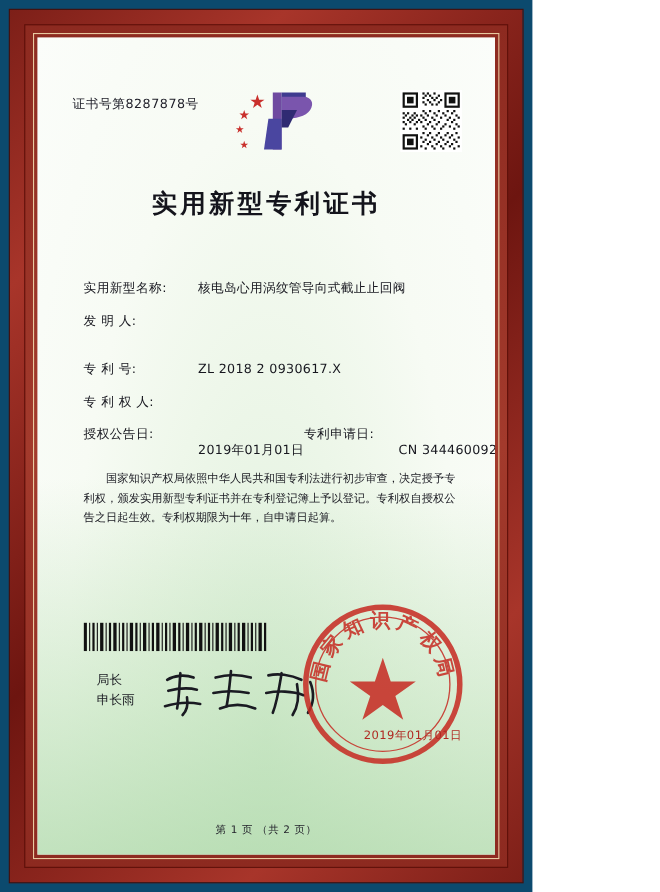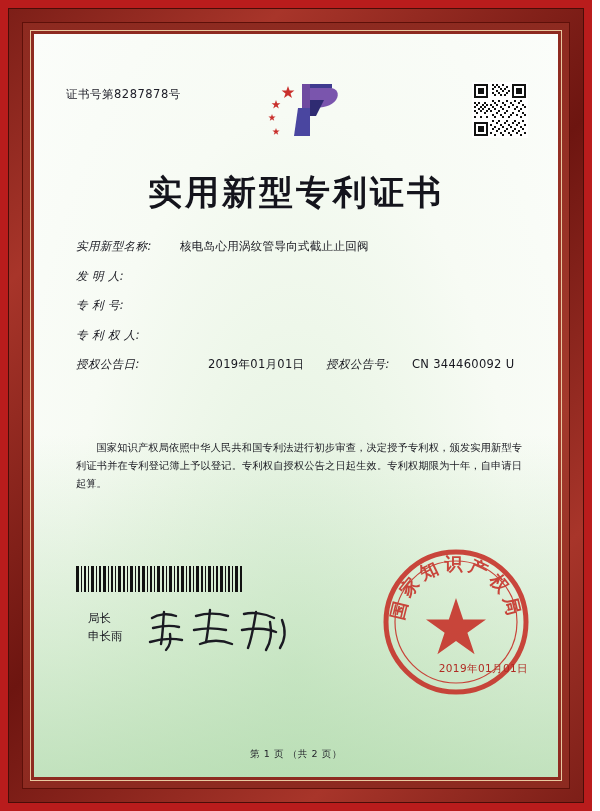--- a/index.html
+++ b/index.html
@@ -10,24 +10,24 @@
   body {
     width: 600px;
     height: 811px;
     font-family: "DejaVu Sans", "Liberation Sans", sans-serif;
     overflow: hidden;
   }
 
   
   .certificate {
     position: relative;
-    width: 592px;
+    width: 484px;
     height: 811px;
     box-sizing: border-box;
-    background: #b91c1c;
+    background: #0c4a6e;
   }
   .frame-outer {
     position: absolute;
     left: 8px; top: 8px; right: 8px; bottom: 8px;
     background: linear-gradient(135deg, #7d1f18 0%, #a8352a 20%, #6d1510 50%, #a8352a 80%, #7d1f18 100%);
     border: 1px solid #4a0d08;
     box-sizing: border-box;
   }
   .frame-mid {
     position: absolute;
@@ -91,21 +91,21 @@
   .qr svg { display: block; }
 
   
   .title {
     position: absolute;
     left: 0; right: 0;
     top: 136px;
     text-align: center;
     font-family: "DejaVu Serif", "Liberation Serif", serif;
     font-weight: bold;
-    font-size: 34px;
+    font-size: 23px;
     letter-spacing: 3px;
     color: #14141c;
   }
 
   
   .fields {
     position: absolute;
     left: 42px;
     right: 32px;
     top: 205px;
@@ -114,48 +114,48 @@
     display: flex;
     align-items: baseline;
     margin-bottom: 14.5px;
     font-size: 11.5px;
     color: #17171f;
     white-space: nowrap;
   }
   .field-label {
     flex: 0 0 auto;
     letter-spacing: 0.4px;
-    font-style: italic;
   }
   .field-label.w-wide { width: 104px; }
   .field-value {
     flex: 1 1 auto;
     letter-spacing: 0.3px;
-  }
-
-  
-  .field-row.two-col .col-a { display: flex; width: 250px; gap: 28px; }
+    margin-top: 15px;
+  }
+
+  
+  .field-row.two-col .col-a { display: flex; width: 250px; }
   .field-row.two-col .col-b { display: flex; }
   .field-row.two-col .lbl-b {
     width: 86px;
   }
 
   
   .paragraphs {
     position: absolute;
     left: 42px;
     right: 36px;
     top: 393px;
     font-size: 10.2px;
     line-height: 1.75;
     color: #1a1a22;
     text-align: justify;
   }
   .paragraphs p {
-    margin: 12px 0 7px 0;
+    margin: 0 0 7px 0;
     text-indent: 2em;
   }
 
   
   .barcode {
     position: absolute;
     left: 42px;
     top: 532px;
     width: 168px;
     height: 26px;
@@ -384,35 +384,36 @@
         <span class="field-label w-wide">实用新型名称:</span>
         <span class="field-value">核电岛心用涡纹管导向式截止止回阀</span>
       </div>
 
       <div class="field-row">
         <span class="field-label w-wide">发 明 人:</span>
       </div>
 
       <div class="field-row">
         <span class="field-label w-wide">专 利 号:</span>
+        <span class="field-value">ZL 2018 2 0930617.X</span>
       </div>
 
 
       <div class="field-row">
         <span class="field-label w-wide">专 利 权 人:</span>
       </div>
 
 
       <div class="field-row two-col">
         <span class="col-a">
           <span class="field-label w-wide">授权公告日:</span>
           <span class="field-value">2019年01月01日</span>
         </span>
         <span class="col-b">
-          <span class="field-label lbl-b">授权公告号:</span>
+          <span class="field-label lbl-b">专利申请日:</span>
           <span class="field-value">CN 344460092 U</span>
         </span>
       </div>
 
     </div>
 
     <div class="paragraphs">
       <p>国家知识产权局依照中华人民共和国专利法进行初步审查，决定授予专利权，颁发实用新型专利证书并在专利登记簿上予以登记。专利权自授权公告之日起生效。专利权期限为十年，自申请日起算。</p>
     </div>
 

